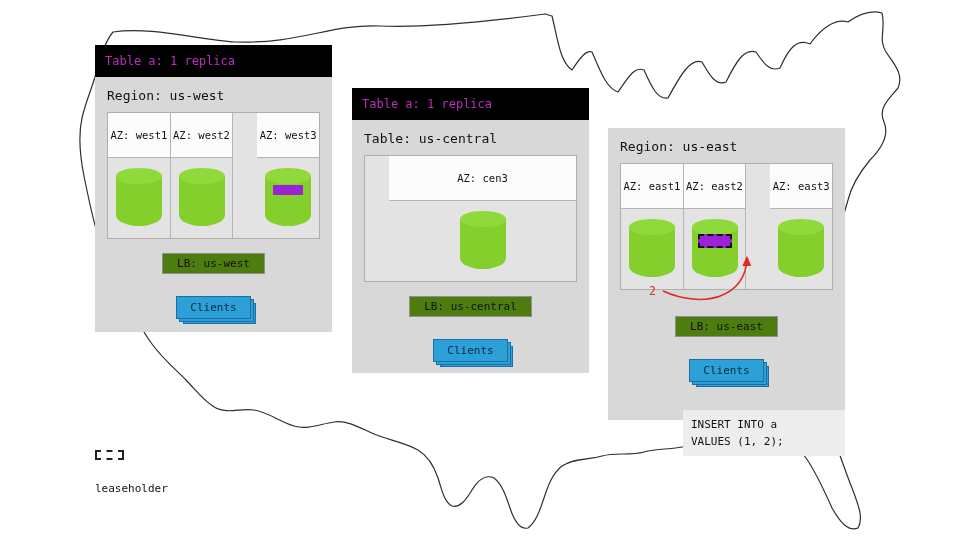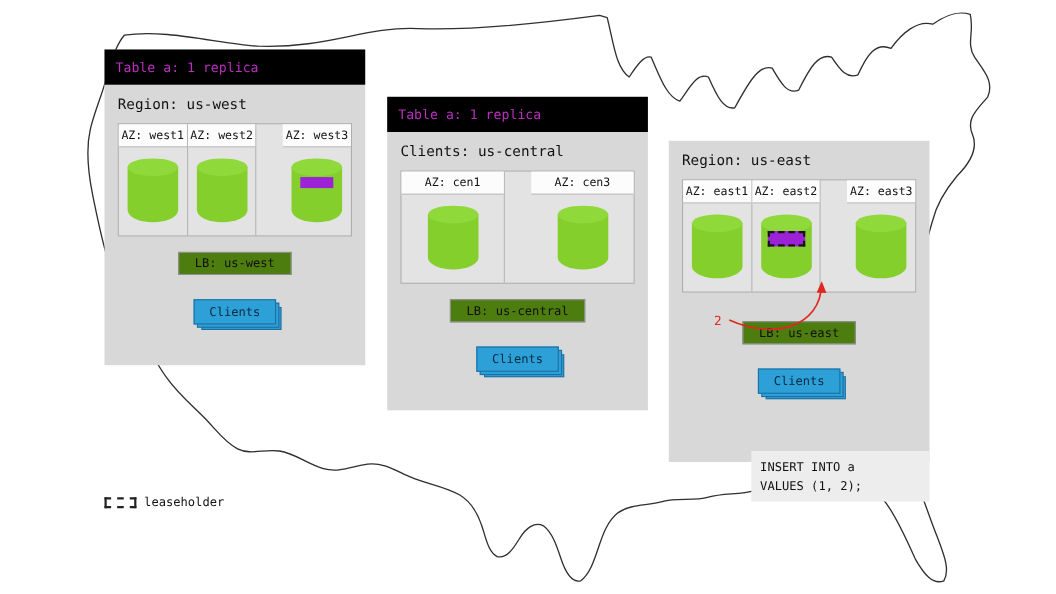--- a/index.html
+++ b/index.html
@@ -16,21 +16,21 @@
   .panel-header{
     background:#000000;height:32px;line-height:32px;
     padding:0 10px;font-size:12px;color:#bb2fbf;white-space:nowrap;
   }
   .region-title{font-size:13px;color:#111;margin:11px 12px 9px;}
   .az-box{margin:0 12px;background:#e3e3e3;border:1px solid #aeaeae;display:flex;}
   .az-col{flex:1;border-right:1px solid #b5b5b5;padding-bottom:12px;min-width:0;}
   .az-col:last-child{border-right:none;margin-left:24px;}
   .az-label{
     background:#fcfcfc;border-bottom:1px solid #b5b5b5;
-    font-size:10.5px;text-align:center;padding:4px 0;white-space:nowrap;
+    font-size:10.5px;text-align:center;padding:16px 0;white-space:nowrap;
   }
   .cyl{
     position:relative;width:46px;height:50px;background:#85cf2c;
     border-radius:0 0 23px 23px / 0 0 11px 11px;margin:18px auto 0;
   }
   .cyl::before{
     content:"";position:absolute;top:-8px;left:0;width:100%;height:16px;
     background:#90d93a;border-radius:50%;
   }
   .replica-mark{position:absolute;left:8px;top:9px;width:30px;height:10px;background:#9b22d6;z-index:2;}
@@ -49,21 +49,21 @@
     cursor:pointer;white-space:nowrap;
   }
   .sql-note{
     position:absolute;left:683px;top:410px;width:146px;height:34px;
     background:#ededed;z-index:4;font-size:11px;line-height:1.55;
     padding:6px 8px;white-space:nowrap;
   }
   .step-label{position:absolute;left:649px;top:284px;z-index:7;color:#e02820;font-size:11.5px;}
   .legend{
     position:absolute;left:95px;top:450px;z-index:3;
-    display:flex;align-items:center;gap:7px;font-size:11px;
+    display:flex;gap:22px;font-size:11px;flex-direction:column;
   }
   .legend-swatch{width:29px;height:10px;border:2px dashed #222;background:#fff;box-sizing:border-box;}
 </style>
 </head>
 <body>
 
 <svg class="map" width="960" height="540" viewBox="0 0 960 540">
   <path fill="none" stroke="#2f2f2f" stroke-width="1.2" stroke-linejoin="round" d="
     M113,32 C150,26 200,40 235,42 C300,44 330,24 380,26 C430,28 500,20 545,14 L552,16
     C558,40 560,62 572,70 C580,58 586,50 592,52 C600,70 606,88 618,92 C628,78 634,66 644,70
@@ -100,26 +100,22 @@
         <div class="replica-mark"></div>
       </div>
     </div>
   </div>
   <div class="lb-box">LB: us-west</div>
   <div class="clients-btn">Clients</div>
 </div>
 
 <div class="panel" style="left:352px;top:88px;width:237px;height:285px;">
   <div class="panel-header">Table a: 1 replica</div>
-  <div class="region-title">Clients: us-central</div>
+  <div class="region-title">Table: us-central</div>
   <div class="az-box">
-    <div class="az-col">
-      <div class="az-label">AZ: cen1</div>
-      <div class="cyl"></div>
-    </div>
     <div class="az-col">
       <div class="az-label">AZ: cen3</div>
       <div class="cyl"></div>
     </div>
   </div>
   <div class="lb-box">LB: us-central</div>
   <div class="clients-btn">Clients</div>
 </div>
 
 <div class="panel" style="left:608px;top:128px;width:237px;height:292px;">

